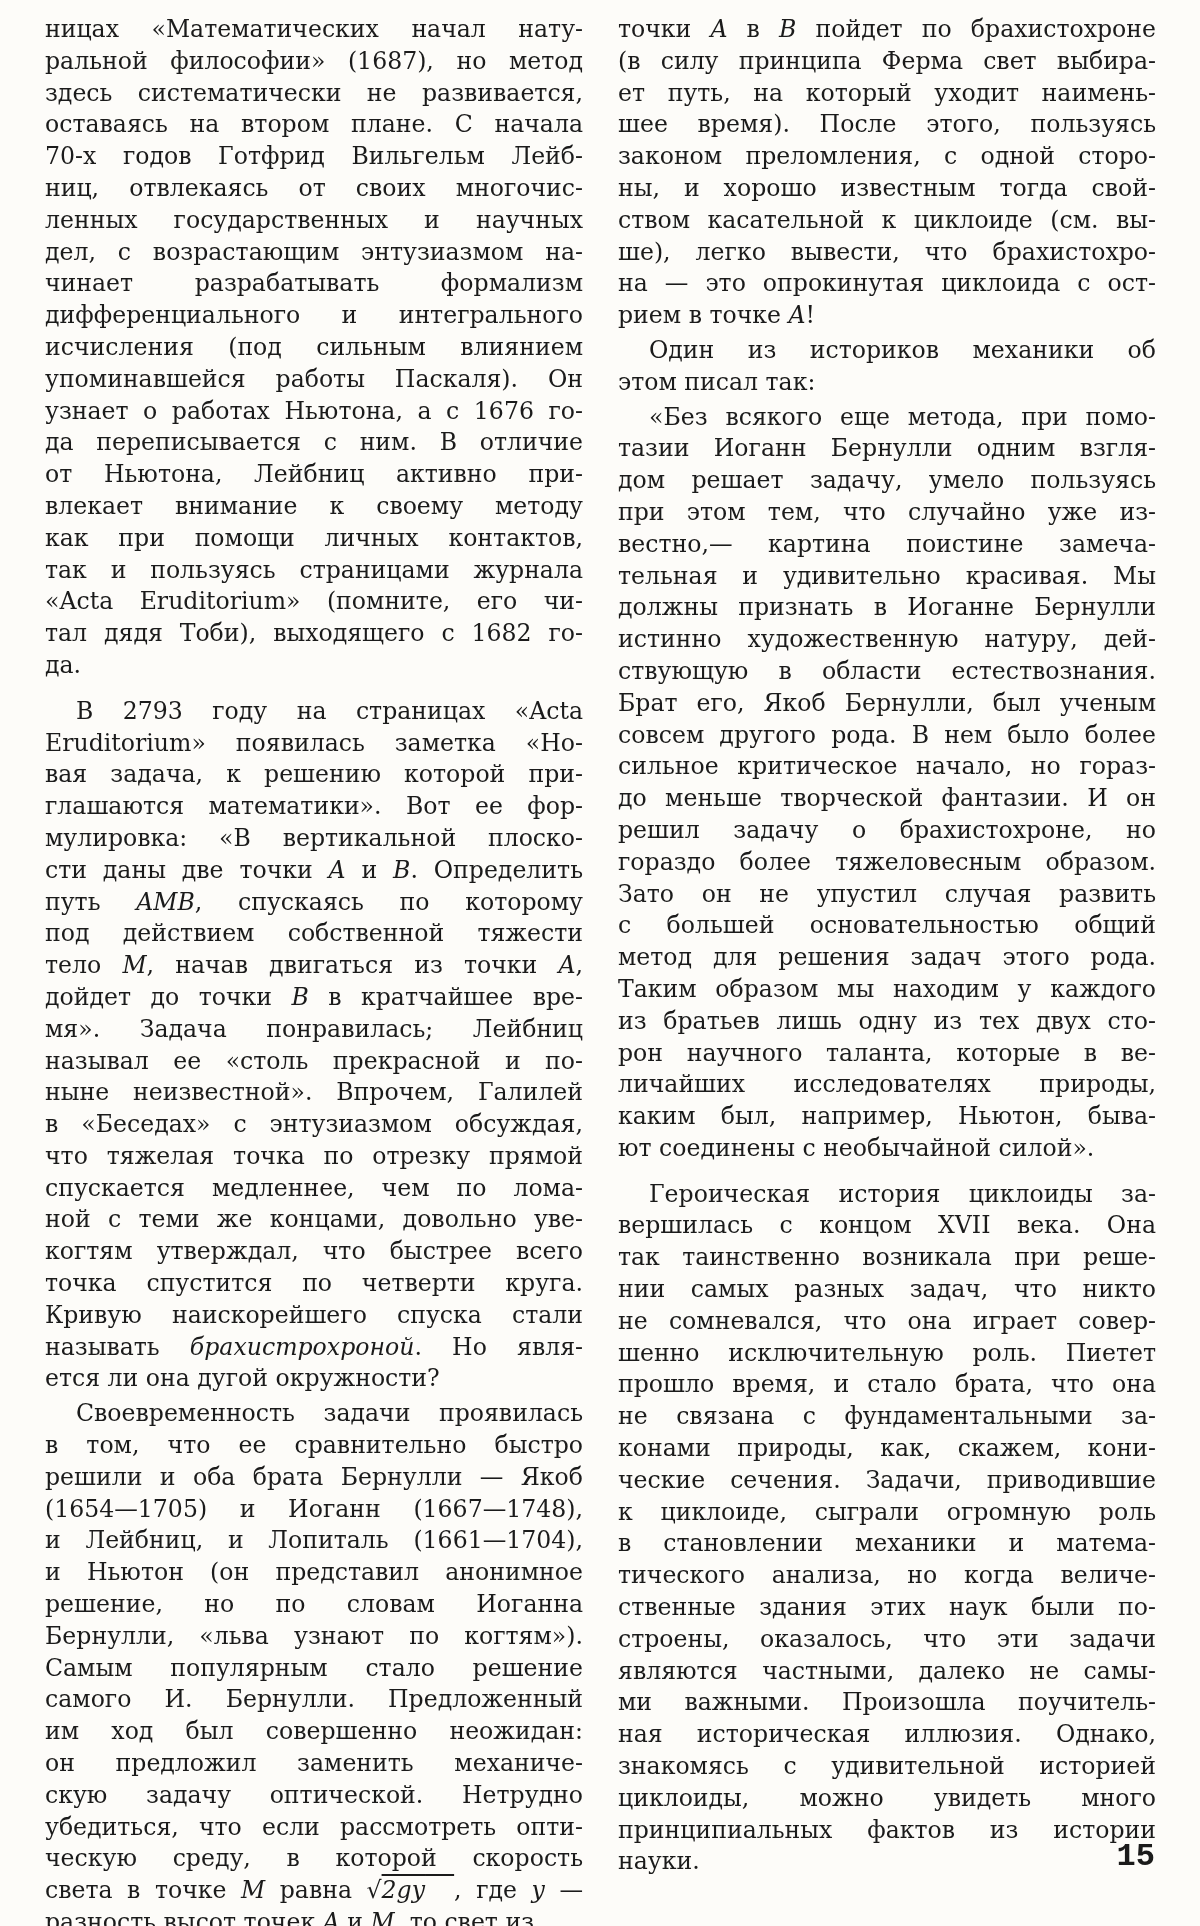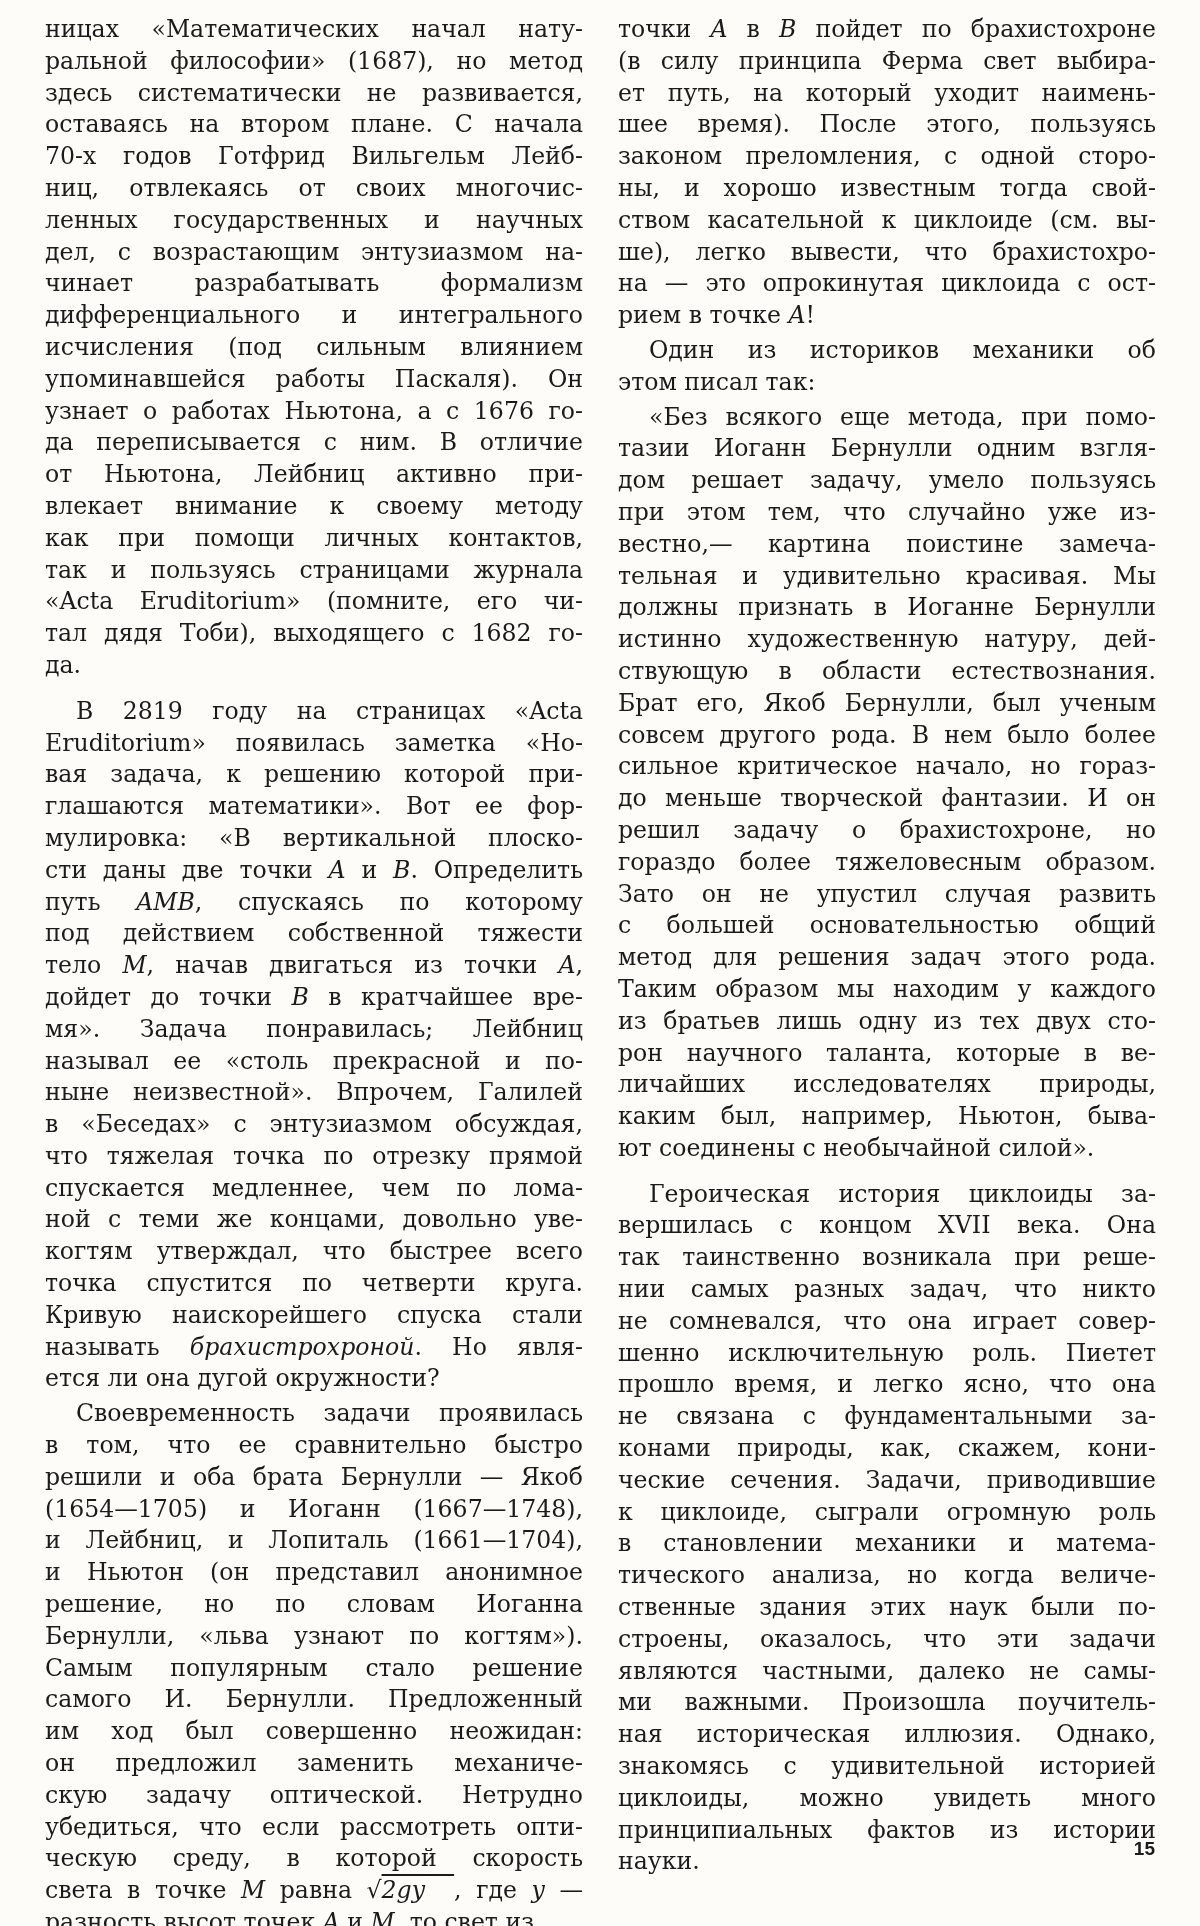--- a/index.html
+++ b/index.html
@@ -30,23 +30,23 @@
   }
   .line.last { text-align-last: left; }
   .line.indent { padding-left: 31px; }
   .para-gap { height: 14px; }
   .para-gap-small { height: 3px; }
   i { font-style: italic; }
   .page-number {
     position: absolute;
     right: 45px;
     top: 1838px;
-    font-size: 19px;
+    font-size: 32px;
     font-weight: bold;
-    font-family: Liberation Sans, sans-serif;
+    font-family: Liberation Mono, monospace;
   }
 </style>
 </head>
 <body>
 
 <div class="col col-left" id="col-left">
     <div>
       <span class="line">ницах «Математических начал нату-</span>
       <span class="line">ральной философии» (1687), но метод</span>
       <span class="line">здесь систематически не развивается,</span>
@@ -64,21 +64,21 @@
       <span class="line">от Ньютона, Лейбниц активно при-</span>
       <span class="line">влекает внимание к своему методу</span>
       <span class="line">как при помощи личных контактов,</span>
       <span class="line">так и пользуясь страницами журнала</span>
       <span class="line">«Acta Eruditorium» (помните, его чи-</span>
       <span class="line">тал дядя Тоби), выходящего с 1682 го-</span>
       <span class="line last">да.</span>
     </div>
     <div class="para-gap"></div>
     <div>
-      <span class="line indent">В 2819 году на страницах «Acta</span>
+      <span class="line indent">В 2793 году на страницах «Acta</span>
       <span class="line">Eruditorium» появилась заметка «Но-</span>
       <span class="line">вая задача, к решению которой при-</span>
       <span class="line">глашаются математики». Вот ее фор-</span>
       <span class="line">мулировка: «В вертикальной плоско-</span>
       <span class="line">сти даны две точки <i>A</i> и <i>B</i>. Определить</span>
       <span class="line">путь <i>AMB</i>, спускаясь по которому</span>
       <span class="line">под действием собственной тяжести</span>
       <span class="line">тело <i>M</i>, начав двигаться из точки <i>A</i>,</span>
       <span class="line">дойдет до точки <i>B</i> в кратчайшее вре-</span>
       <span class="line">мя». Задача понравилась; Лейбниц</span>
@@ -161,21 +161,21 @@
       <span class="line last">ют соединены с необычайной силой».</span>
     </div>
     <div class="para-gap"></div>
     <div>
       <span class="line indent">Героическая история циклоиды за-</span>
       <span class="line">вершилась с концом XVII века. Она</span>
       <span class="line">так таинственно возникала при реше-</span>
       <span class="line">нии самых разных задач, что никто</span>
       <span class="line">не сомневался, что она играет совер-</span>
       <span class="line">шенно исключительную роль. Пиетет</span>
-      <span class="line">прошло время, и легко ясно, что она</span>
+      <span class="line">прошло время, и стало брата, что она</span>
       <span class="line">не связана с фундаментальными за-</span>
       <span class="line">конами природы, как, скажем, кони-</span>
       <span class="line">ческие сечения. Задачи, приводившие</span>
       <span class="line">к циклоиде, сыграли огромную роль</span>
       <span class="line">в становлении механики и матема-</span>
       <span class="line">тического анализа, но когда величе-</span>
       <span class="line">ственные здания этих наук были по-</span>
       <span class="line">строены, оказалось, что эти задачи</span>
       <span class="line">являются частными, далеко не самы-</span>
       <span class="line">ми важными. Произошла поучитель-</span>

